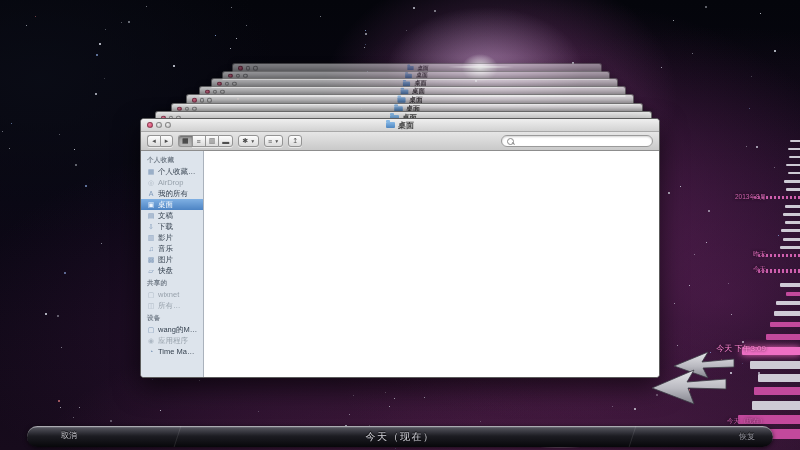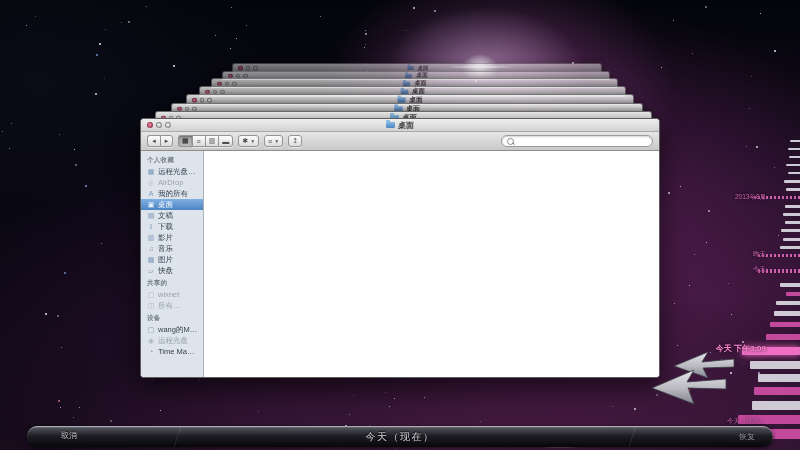--- a/index.html
+++ b/index.html
@@ -73,21 +73,21 @@
   .sitem.sel .sic{color:#eaf2fb;}
   .content{flex:1;background:#fff;border-radius:0 0 3px 0;}
 
   
   .tick{position:absolute;right:0;border-radius:1px 0 0 1px;}
   .tick.t0{background:rgba(228,228,236,.88);}
   .tick.t1{background:rgba(206,78,165,.92);}
   .tick.t2{background:#ee6fc4;box-shadow:0 0 7px rgba(255,110,200,.9);}
   .tick.t3{background:repeating-linear-gradient(90deg,#cf5fae 0 2px,transparent 2px 4px);}
   .tlabel{position:absolute;right:34px;color:#cf63ae;font-size:6.5px;text-shadow:0 0 3px rgba(0,0,0,.9);white-space:nowrap;}
-  .tlabel.hl{color:#ff85d2;font-size:8px;font-weight:bold;}
+  .tlabel.hl{color:#ff85d2;font-size:8px;font-weight:normal;}
 
   
   .navarrows{position:absolute;left:650px;top:346px;}
 
   
   .bbar{position:absolute;left:27px;right:27px;top:426px;height:21px;border-radius:11px;
     background:linear-gradient(180deg,#8a8a93 0%,#4c4c55 12%,#1c1c22 48%,#07070a 100%);
     box-shadow:0 1px 4px rgba(0,0,0,.65), inset 0 1px 0 rgba(255,255,255,.35);overflow:hidden;}
   .seam{position:absolute;top:0;bottom:0;width:1px;background:rgba(255,255,255,.10);transform:skewX(-18deg);}
   .bcancel{position:absolute;left:34px;top:4px;font-size:8px;color:#c6c6cd;text-shadow:0 -1px 0 #000;cursor:default;}
@@ -431,21 +431,21 @@
       <div class="search">
         <span class="mag"></span>
         <input value="" placeholder="" style="">
       </div>
     </div>
     <div class="fbody">
       <div class="sidebar" id="sidebar">
           <div class="shead">个人收藏</div>
           <div class="sitem">
             <div class="sic">▦</div>
-            <div>远程光盘…</div>
+            <div>个人收藏…</div>
           </div>
           <div class="sitem muted">
             <div class="sic">◎</div>
             <div>AirDrop</div>
           </div>
           <div class="sitem">
             <div class="sic">A</div>
             <div>我的所有</div>
           </div>
           <div class="sitem sel">
@@ -485,21 +485,21 @@
             <div class="sic">◫</div>
             <div>所有…</div>
           </div>
           <div class="shead">设备</div>
           <div class="sitem">
             <div class="sic">▢</div>
             <div>wang的M…</div>
           </div>
           <div class="sitem muted">
             <div class="sic">◉</div>
-            <div>远程光盘</div>
+            <div>应用程序</div>
           </div>
           <div class="sitem">
             <div class="sic">◔</div>
             <div>Time Ma…</div>
           </div>
         </div>
       <div class="content"></div>
     </div>
   </div>
 

